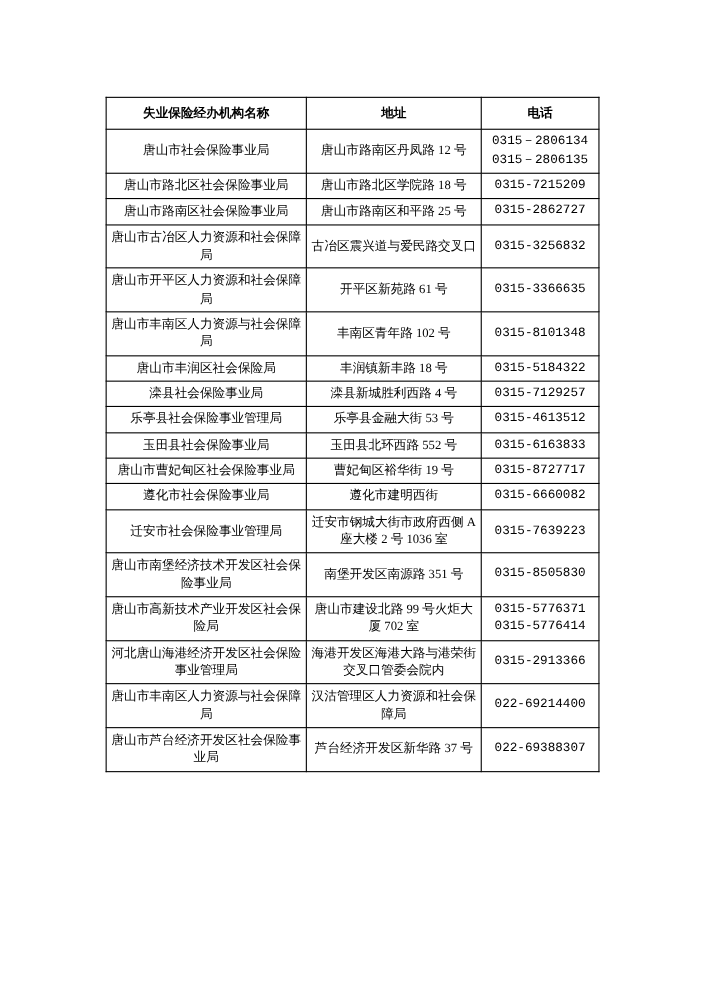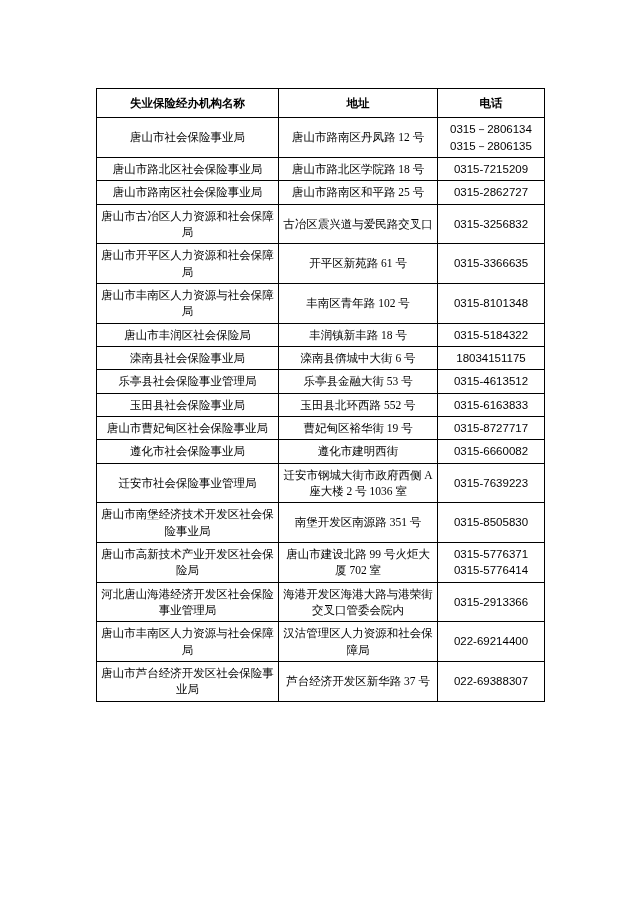--- a/index.html
+++ b/index.html
@@ -43,21 +43,21 @@
   table.contacts thead th {
     font-weight: bold;
     padding: 6px 4px;
     font-size: 11.5px;
   }
   table.contacts td {
     font-weight: normal;
   }
   .tel {
     white-space: pre-line;
-    font-family: Liberation Sans, sans-serif;
+    font-family: Liberation Mono, monospace;
   }
 </style>
 </head>
 <body>
 
 <div class="page">
   <table class="contacts">
     <colgroup>
       <col class="c-org">
       <col class="c-addr">
@@ -101,23 +101,23 @@
         <td>唐山市丰南区人力资源与社会保障局</td>
         <td>丰南区青年路 102 号</td>
         <td class="tel">0315-8101348</td>
       </tr>
       <tr>
         <td>唐山市丰润区社会保险局</td>
         <td>丰润镇新丰路 18 号</td>
         <td class="tel">0315-5184322</td>
       </tr>
       <tr>
-        <td>滦南县社会保险事业局</td>
-        <td>滦南县倴城中大街 6 号</td>
-        <td class="tel">18034151175</td>
+        <td>滦县社会保险事业局</td>
+        <td>滦县新城胜利西路 4 号</td>
+        <td class="tel">0315-7129257</td>
       </tr>
       <tr>
         <td>乐亭县社会保险事业管理局</td>
         <td>乐亭县金融大街 53 号</td>
         <td class="tel">0315-4613512</td>
       </tr>
       <tr>
         <td>玉田县社会保险事业局</td>
         <td>玉田县北环西路 552 号</td>
         <td class="tel">0315-6163833</td>

